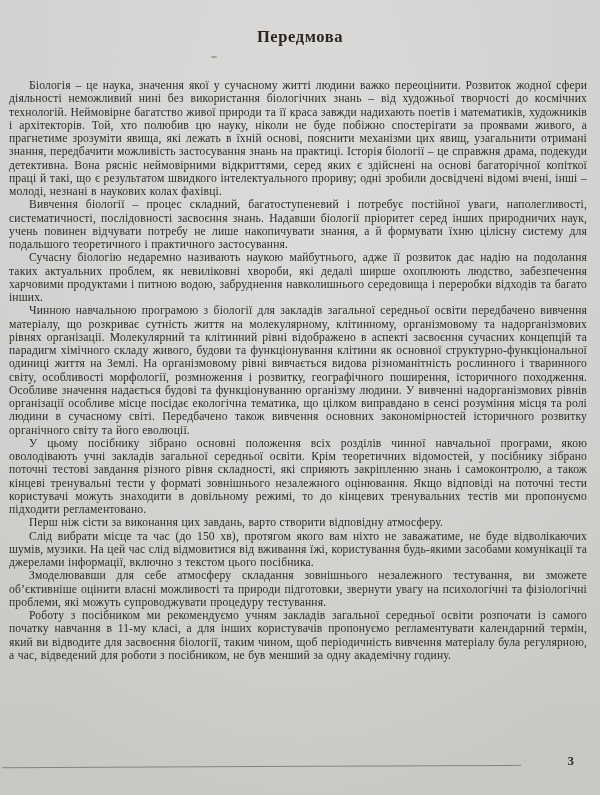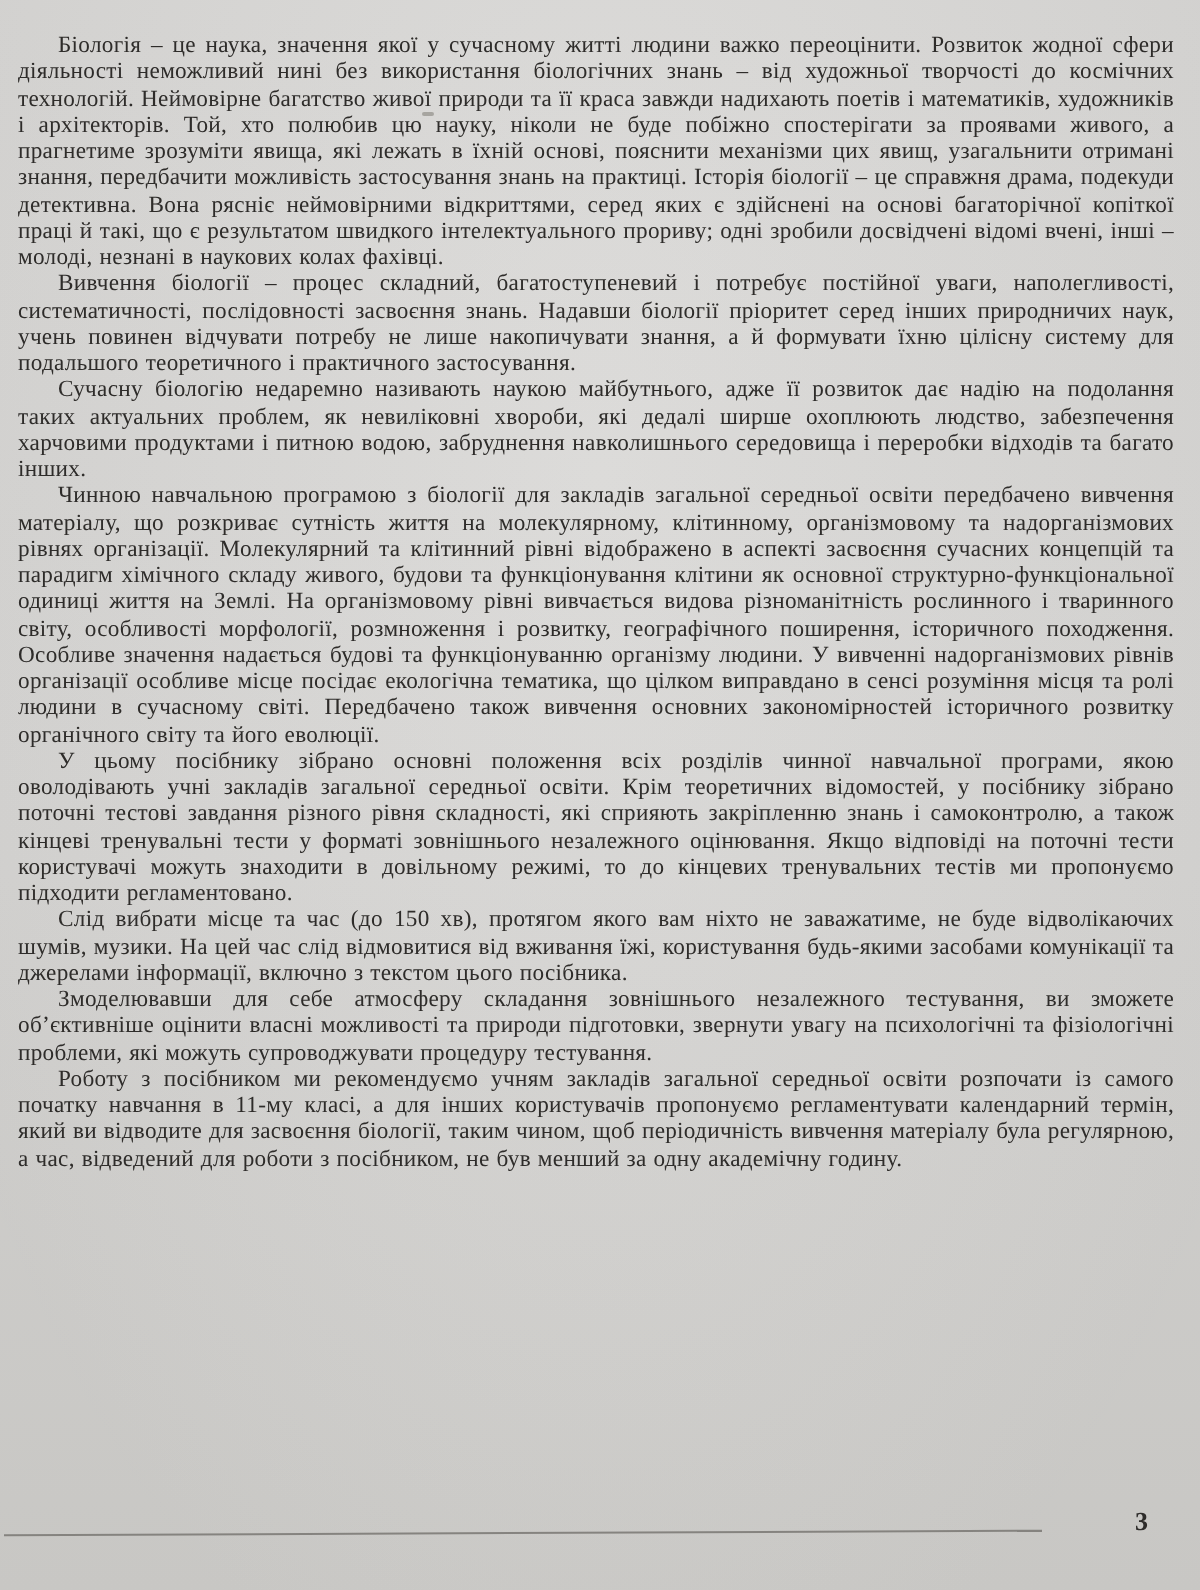--- a/index.html
+++ b/index.html
@@ -26,21 +26,21 @@
     margin: 0;
     padding-top: 27px;
     text-align: center;
     font-size: 16.5px;
     font-weight: bold;
     letter-spacing: 0.6px;
     line-height: 20px;
     color: #28261f;
   }
   .content {
-    margin-top: 16px;
+    margin-top: 32px;
     padding: 0 13px 0 9px;
     text-align: justify;
     font-size: 11.6px;
     line-height: 13.25px;
     letter-spacing: 0.15px;
     word-spacing: 0.4px;
   }
   .content p {
     margin: 0;
     text-indent: 20px;
@@ -71,29 +71,31 @@
     font-size: 13px;
     font-weight: bold;
     color: #2e2c2a;
   }
 </style>
 </head>
 <body>
 
 <div class="page">
 
+  <h1 class="title">Передмова</h1>
 
   <div class="speck"></div>
 
   <div class="content">
     <p>Біологія – це наука, значення якої у сучасному житті людини важко переоцінити. Розвиток жодної сфери діяльності неможливий нині без використання біологічних знань – від художньої творчості до космічних технологій. Неймовірне багатство живої природи та її краса завжди надихають поетів і математиків, художників і архітекторів. Той, хто полюбив цю науку, ніколи не буде побіжно спостерігати за проявами живого, а прагнетиме зрозуміти явища, які лежать в їхній основі, пояснити механізми цих явищ, узагальнити отримані знання, передбачити можливість застосування знань на практиці. Історія біології – це справжня драма, подекуди детективна. Вона рясніє неймовірними відкриттями, серед яких є здійснені на основі багаторічної копіткої праці й такі, що є результатом швидкого інтелектуального прориву; одні зробили досвідчені відомі вчені, інші – молоді, незнані в наукових колах фахівці.</p>
     <p>Вивчення біології – процес складний, багатоступеневий і потребує постійної уваги, наполегливості, систематичності, послідовності засвоєння знань. Надавши біології пріоритет серед інших природничих наук, учень повинен відчувати потребу не лише накопичувати знання, а й формувати їхню цілісну систему для подальшого теоретичного і практичного застосування.</p>
     <p>Сучасну біологію недаремно називають наукою майбутнього, адже її розвиток дає надію на подолання таких актуальних проблем, як невиліковні хвороби, які дедалі ширше охоплюють людство, забезпечення харчовими продуктами і питною водою, забруднення навколишнього середовища і переробки відходів та багато інших.</p>
     <p>Чинною навчальною програмою з біології для закладів загальної середньої освіти передбачено вивчення матеріалу, що розкриває сутність життя на молекулярному, клітинному, організмовому та надорганізмових рівнях організації. Молекулярний та клітинний рівні відображено в аспекті засвоєння сучасних концепцій та парадигм хімічного складу живого, будови та функціонування клітини як основної структурно-функціональної одиниці життя на Землі. На організмовому рівні вивчається видова різноманітність рослинного і тваринного світу, особливості морфології, розмноження і розвитку, географічного поширення, історичного походження. Особливе значення надається будові та функціонуванню організму людини. У вивченні надорганізмових рівнів організації особливе місце посідає екологічна тематика, що цілком виправдано в сенсі розуміння місця та ролі людини в сучасному світі. Передбачено також вивчення основних закономірностей історичного розвитку органічного світу та його еволюції.</p>
     <p>У цьому посібнику зібрано основні положення всіх розділів чинної навчальної програми, якою оволодівають учні закладів загальної середньої освіти. Крім теоретичних відомостей, у посібнику зібрано поточні тестові завдання різного рівня складності, які сприяють закріпленню знань і самоконтролю, а також кінцеві тренувальні тести у форматі зовнішнього незалежного оцінювання. Якщо відповіді на поточні тести користувачі можуть знаходити в довільному режимі, то до кінцевих тренувальних тестів ми пропонуємо підходити регламентовано.</p>
+    <p>Перш ніж сісти за виконання цих завдань, варто створити відповідну атмосферу.</p>
     <p>Слід вибрати місце та час (до 150 хв), протягом якого вам ніхто не заважатиме, не буде відволікаючих шумів, музики. На цей час слід відмовитися від вживання їжі, користування будь-якими засобами комунікації та джерелами інформації, включно з текстом цього посібника.</p>
     <p>Змоделювавши для себе атмосферу складання зовнішнього незалежного тестування, ви зможете об’єктивніше оцінити власні можливості та природи підготовки, звернути увагу на психологічні та фізіологічні проблеми, які можуть супроводжувати процедуру тестування.</p>
     <p>Роботу з посібником ми рекомендуємо учням закладів загальної середньої освіти розпочати із самого початку навчання в 11-му класі, а для інших користувачів пропонуємо регламентувати календарний термін, який ви відводите для засвоєння біології, таким чином, щоб періодичність вивчення матеріалу була регулярною, а час, відведений для роботи з посібником, не був менший за одну академічну годину.</p>
   </div>
 
   <div class="rule"></div>
 
   <div class="pagenum">3</div>
 
 </div>

